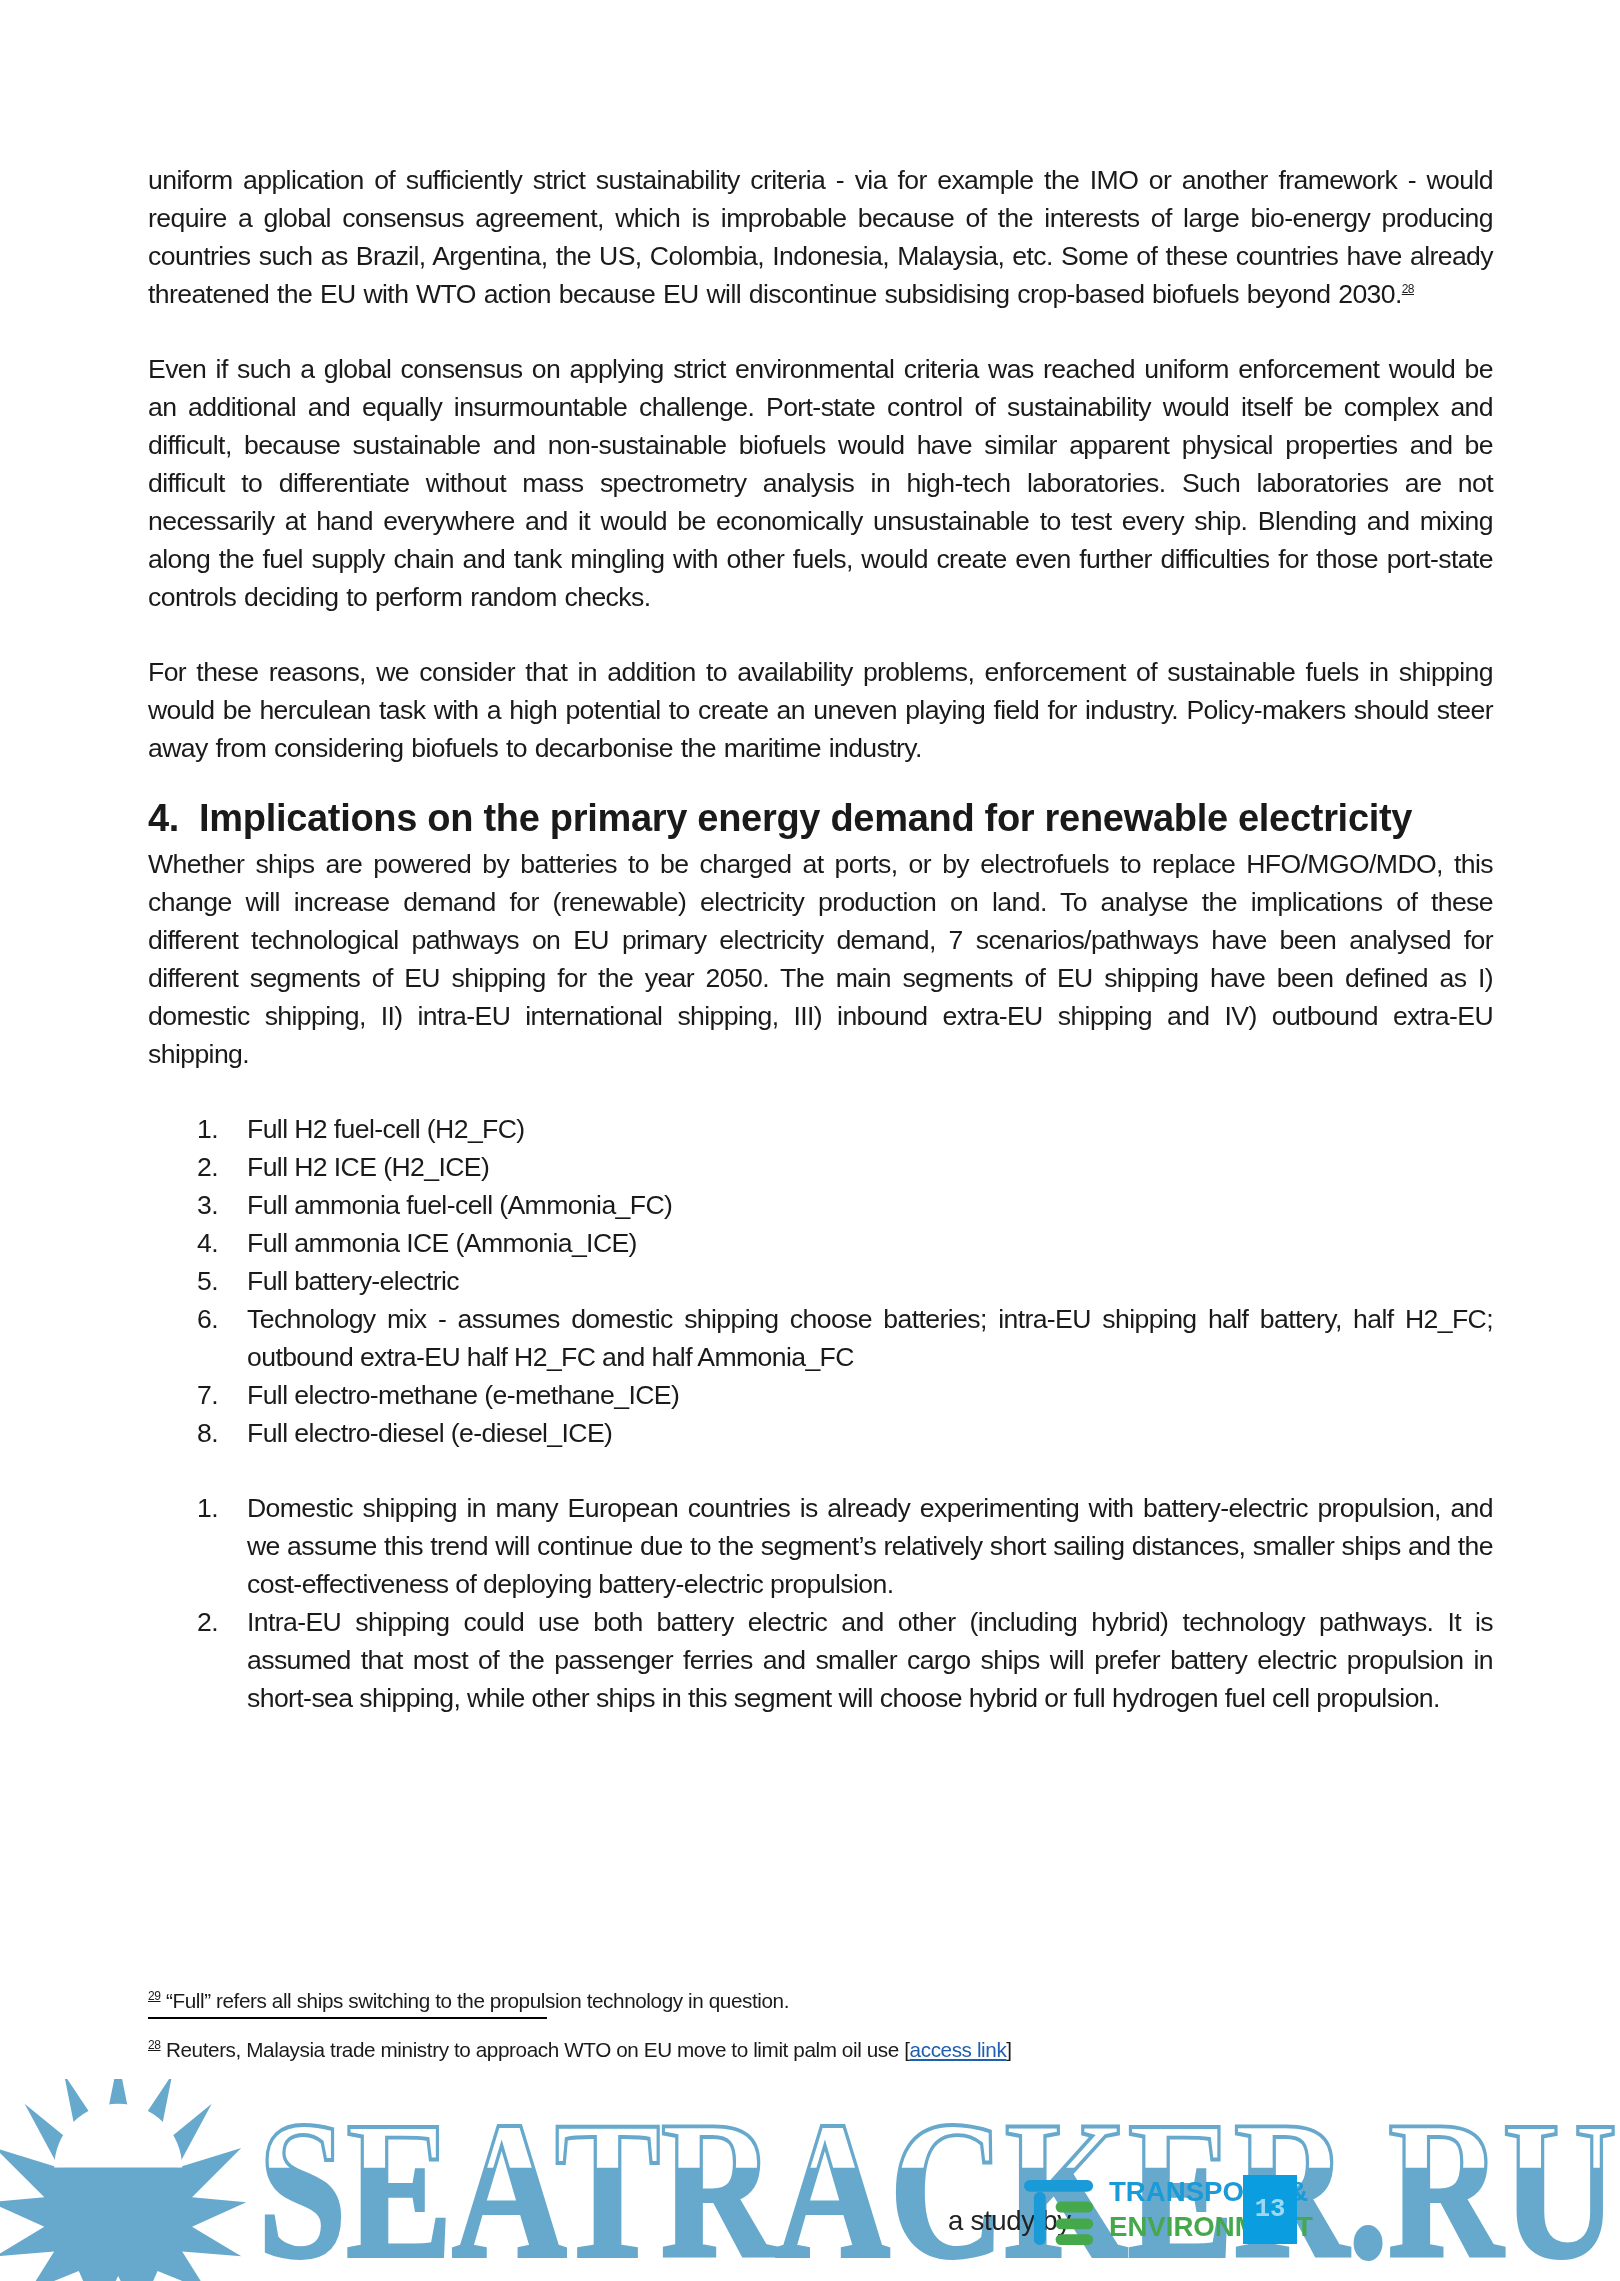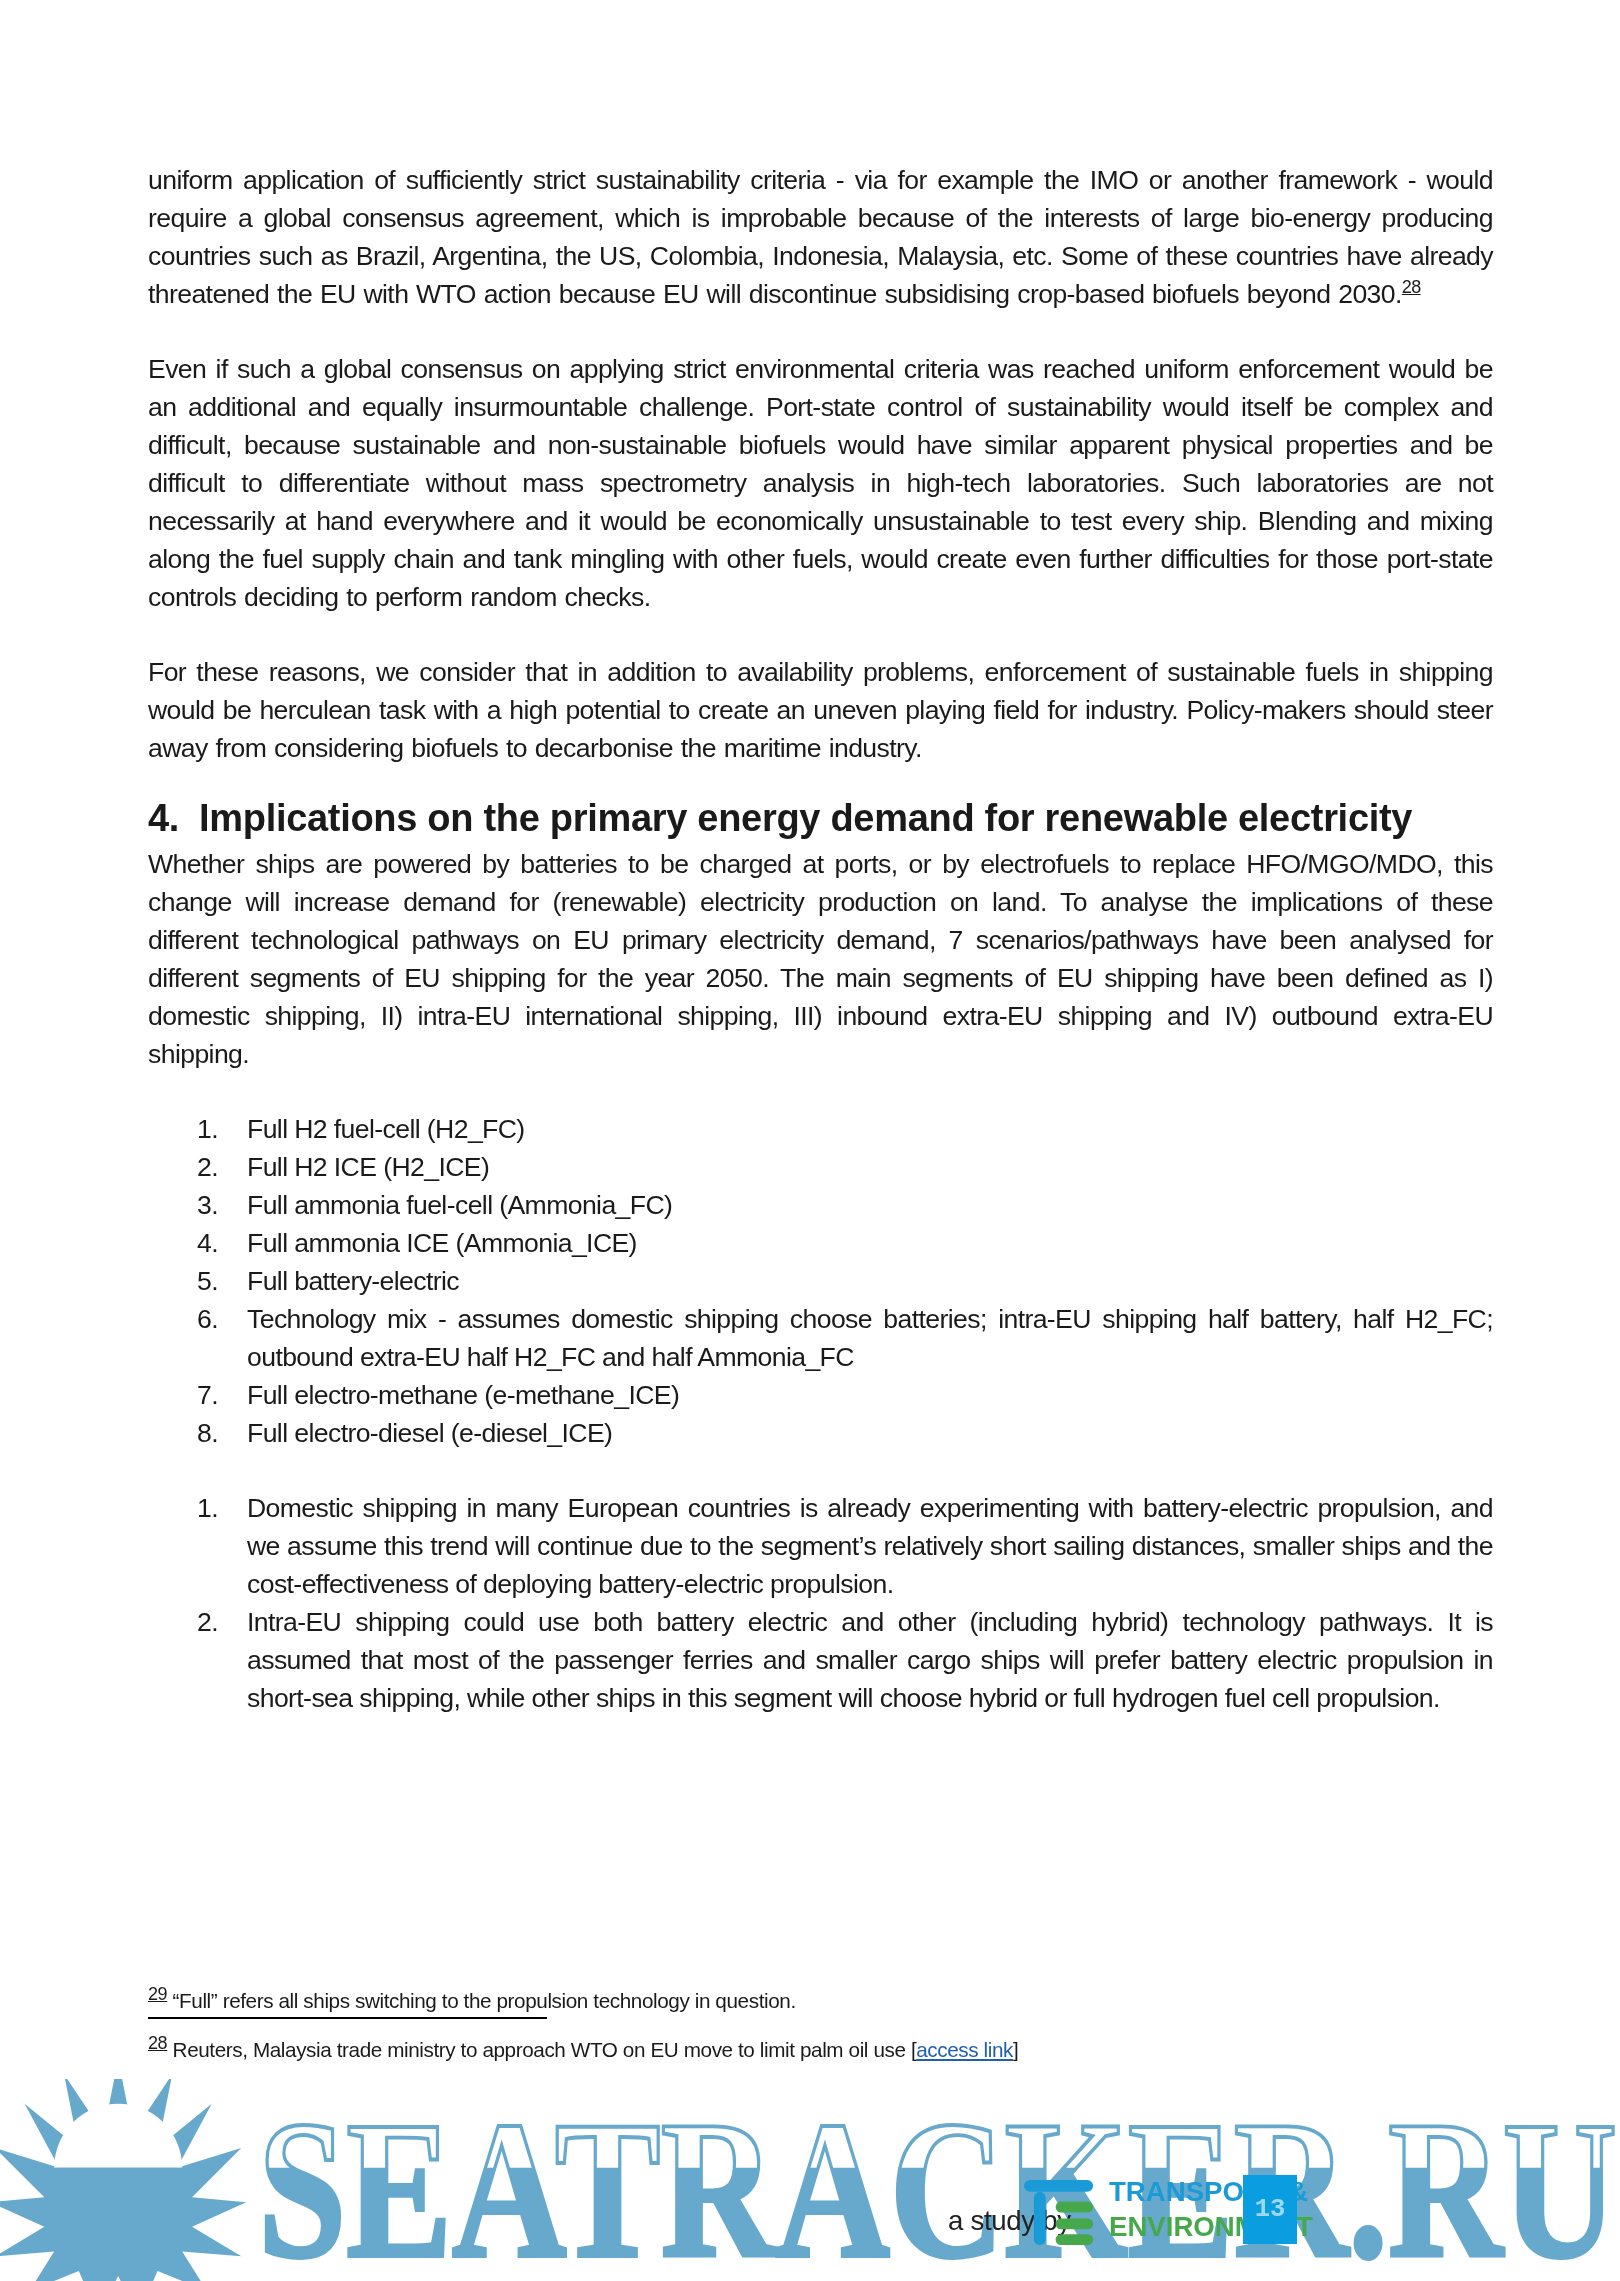--- a/index.html
+++ b/index.html
@@ -1,21 +1,21 @@
 <!DOCTYPE html>
 <html><head>
 <meta charset="utf-8">
 <style>
   html, body { margin: 0; padding: 0; background: #ffffff; }
   body { width: 1620px; height: 2281px; position: relative; overflow: hidden;
          font-family: "Liberation Sans", sans-serif; color: #1a1a1a; }
   .page { position: absolute; left: 148px; top: 161px; width: 1345px; }
   .p { font-size: 26.6px; line-height: 38px; text-align: justify; margin: 0; letter-spacing: -0.6px; word-spacing: 1px; }
   .gap { height: 37px; }
-  sup { font-size: 18px; line-height: 0; vertical-align: super; text-decoration: underline; }
+  sup { font-size: 12px; line-height: 0; vertical-align: super; text-decoration: underline; }
   .h { font-family: "Liberation Sans", sans-serif; font-weight: bold; font-size: 38px; line-height: 54px;
        margin: 23.6px 0 0 0; display: flex; letter-spacing: -0.3px; }
   .h .num { width: 51px; flex: none; }
   .h .txt { flex: 1; text-align: justify; text-align-last: left; }
   ol { margin: 0; padding: 0; list-style: none; }
   ol li { display: flex; font-size: 26.6px; line-height: 38px; letter-spacing: -0.6px; }
   ol li .n { width: 99px; flex: none; text-align: left; padding-left: 49px; box-sizing: border-box; }
   ol li .t { flex: 1; text-align: justify; }
   .fn-rule { position: absolute; left: 148px; top: 2017px; width: 399px; height: 2px; background: #000; }
   .fn { position: absolute; left: 148px; font-size: 20.7px; line-height: 29.6px; letter-spacing: -0.4px; text-align: center; }

